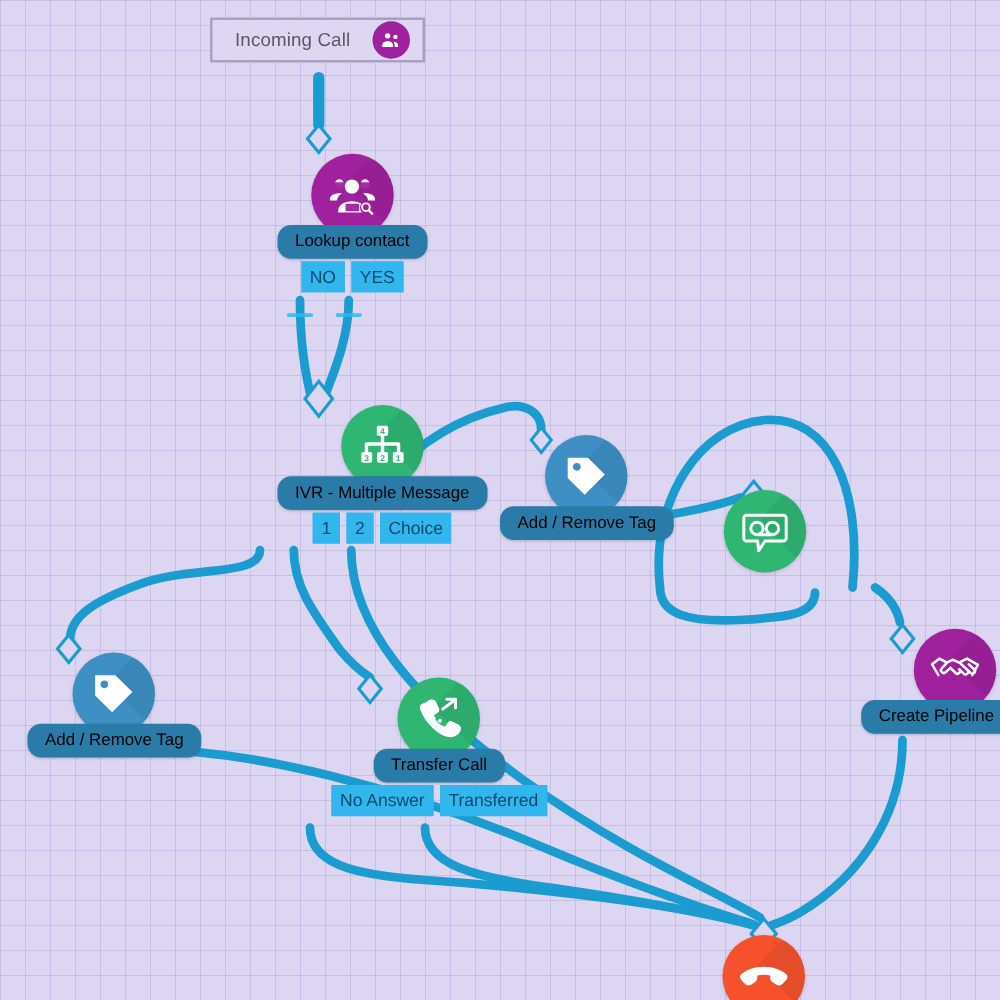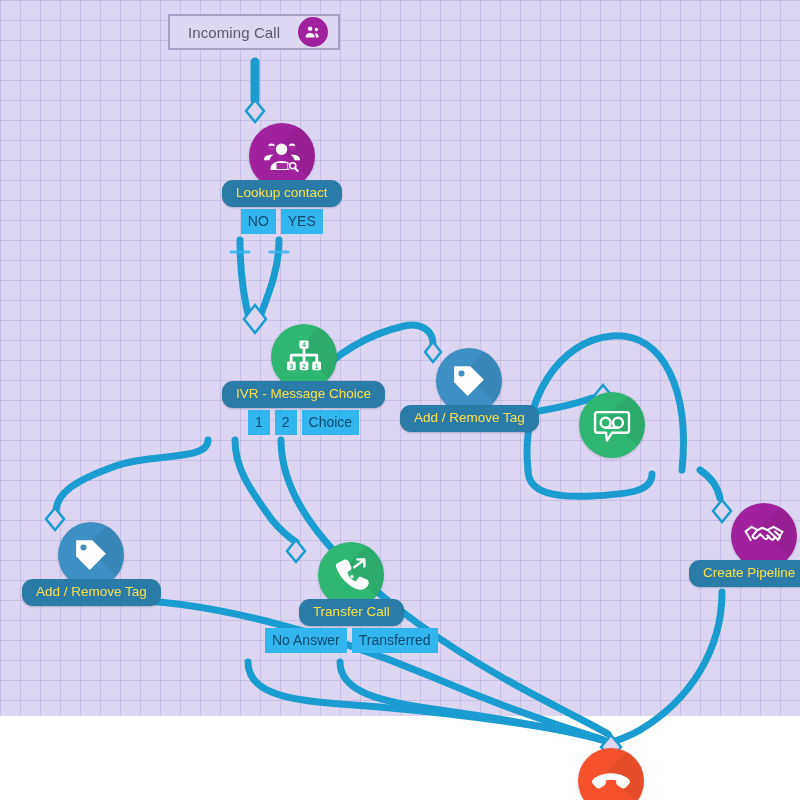--- a/index.html
+++ b/index.html
@@ -8,21 +8,21 @@
     padding: 0;
     width: 800px;
     height: 800px;
     overflow: hidden;
     font-family: "Liberation Sans", sans-serif;
   }
 
   #canvas {
     position: relative;
     width: 800px;
-    height: 716px;
+    height: 800px;
     background-color: #dcd6f2;
     background-image:
       linear-gradient(to right, rgba(168,158,206,0.40) 1px, transparent 1px),
       linear-gradient(to bottom, rgba(168,158,206,0.40) 1px, transparent 1px);
     background-size: 20px 20px;
     background-position: 0px 0px;
   }
 
   
   #wires {
@@ -96,21 +96,21 @@
     transform: rotate(-45deg);
     transform-origin: 0 0;
     pointer-events: none;
   }
   .node-circle svg { position: relative; z-index: 2; }
 
   
   .node-label {
     margin-top: -9px;
     background: #2a7ba8;
-    color: #fde047;
+    color: #000000;
     font-size: 13.5px;
     line-height: 1;
     padding: 6px 14px 7px;
     border-radius: 11px;
     white-space: nowrap;
     position: relative;
     z-index: 4;
     box-shadow: 0 1px 2px rgba(20,40,60,0.22);
   }
 
@@ -231,21 +231,21 @@
         <text x="24" y="13.4" font-size="7" text-anchor="middle" fill="#2fb673" font-family="Liberation Sans, sans-serif" font-weight="bold">4</text>
         <path d="M24 15 L24 22 M10 22 L38 22 M10 22 L10 29 M24 22 L24 29 M38 22 L38 29" stroke="#ffffff" stroke-width="3" stroke-linecap="round" stroke-linejoin="round"></path>
         <rect x="5.5" y="29" width="9.5" height="9.5" rx="1.6" fill="#ffffff"></rect>
         <text x="10.2" y="36.6" font-size="7.4" text-anchor="middle" fill="#2fb673" font-family="Liberation Sans, sans-serif" font-weight="bold">3</text>
         <rect x="19.3" y="29" width="9.5" height="9.5" rx="1.6" fill="#ffffff"></rect>
         <text x="24" y="36.6" font-size="7.4" text-anchor="middle" fill="#2fb673" font-family="Liberation Sans, sans-serif" font-weight="bold">2</text>
         <rect x="33" y="29" width="9.5" height="9.5" rx="1.6" fill="#ffffff"></rect>
         <text x="37.7" y="36.6" font-size="7.4" text-anchor="middle" fill="#2fb673" font-family="Liberation Sans, sans-serif" font-weight="bold">1</text>
       </svg>
     </div>
-    <div class="node-label">IVR - Message Choice</div>
+    <div class="node-label">IVR - Multiple Message</div>
     <div class="branch-row">
       <span class="branch-chip">1</span>
       <span class="branch-chip">2</span>
       <span class="branch-chip">Choice</span>
     </div>
   </div>
 
   <div class="node" style="left:400px; top:348px;">
     <div class="node-circle blue">
       <svg width="42" height="42" viewBox="0 0 48 48" fill="#ffffff">

